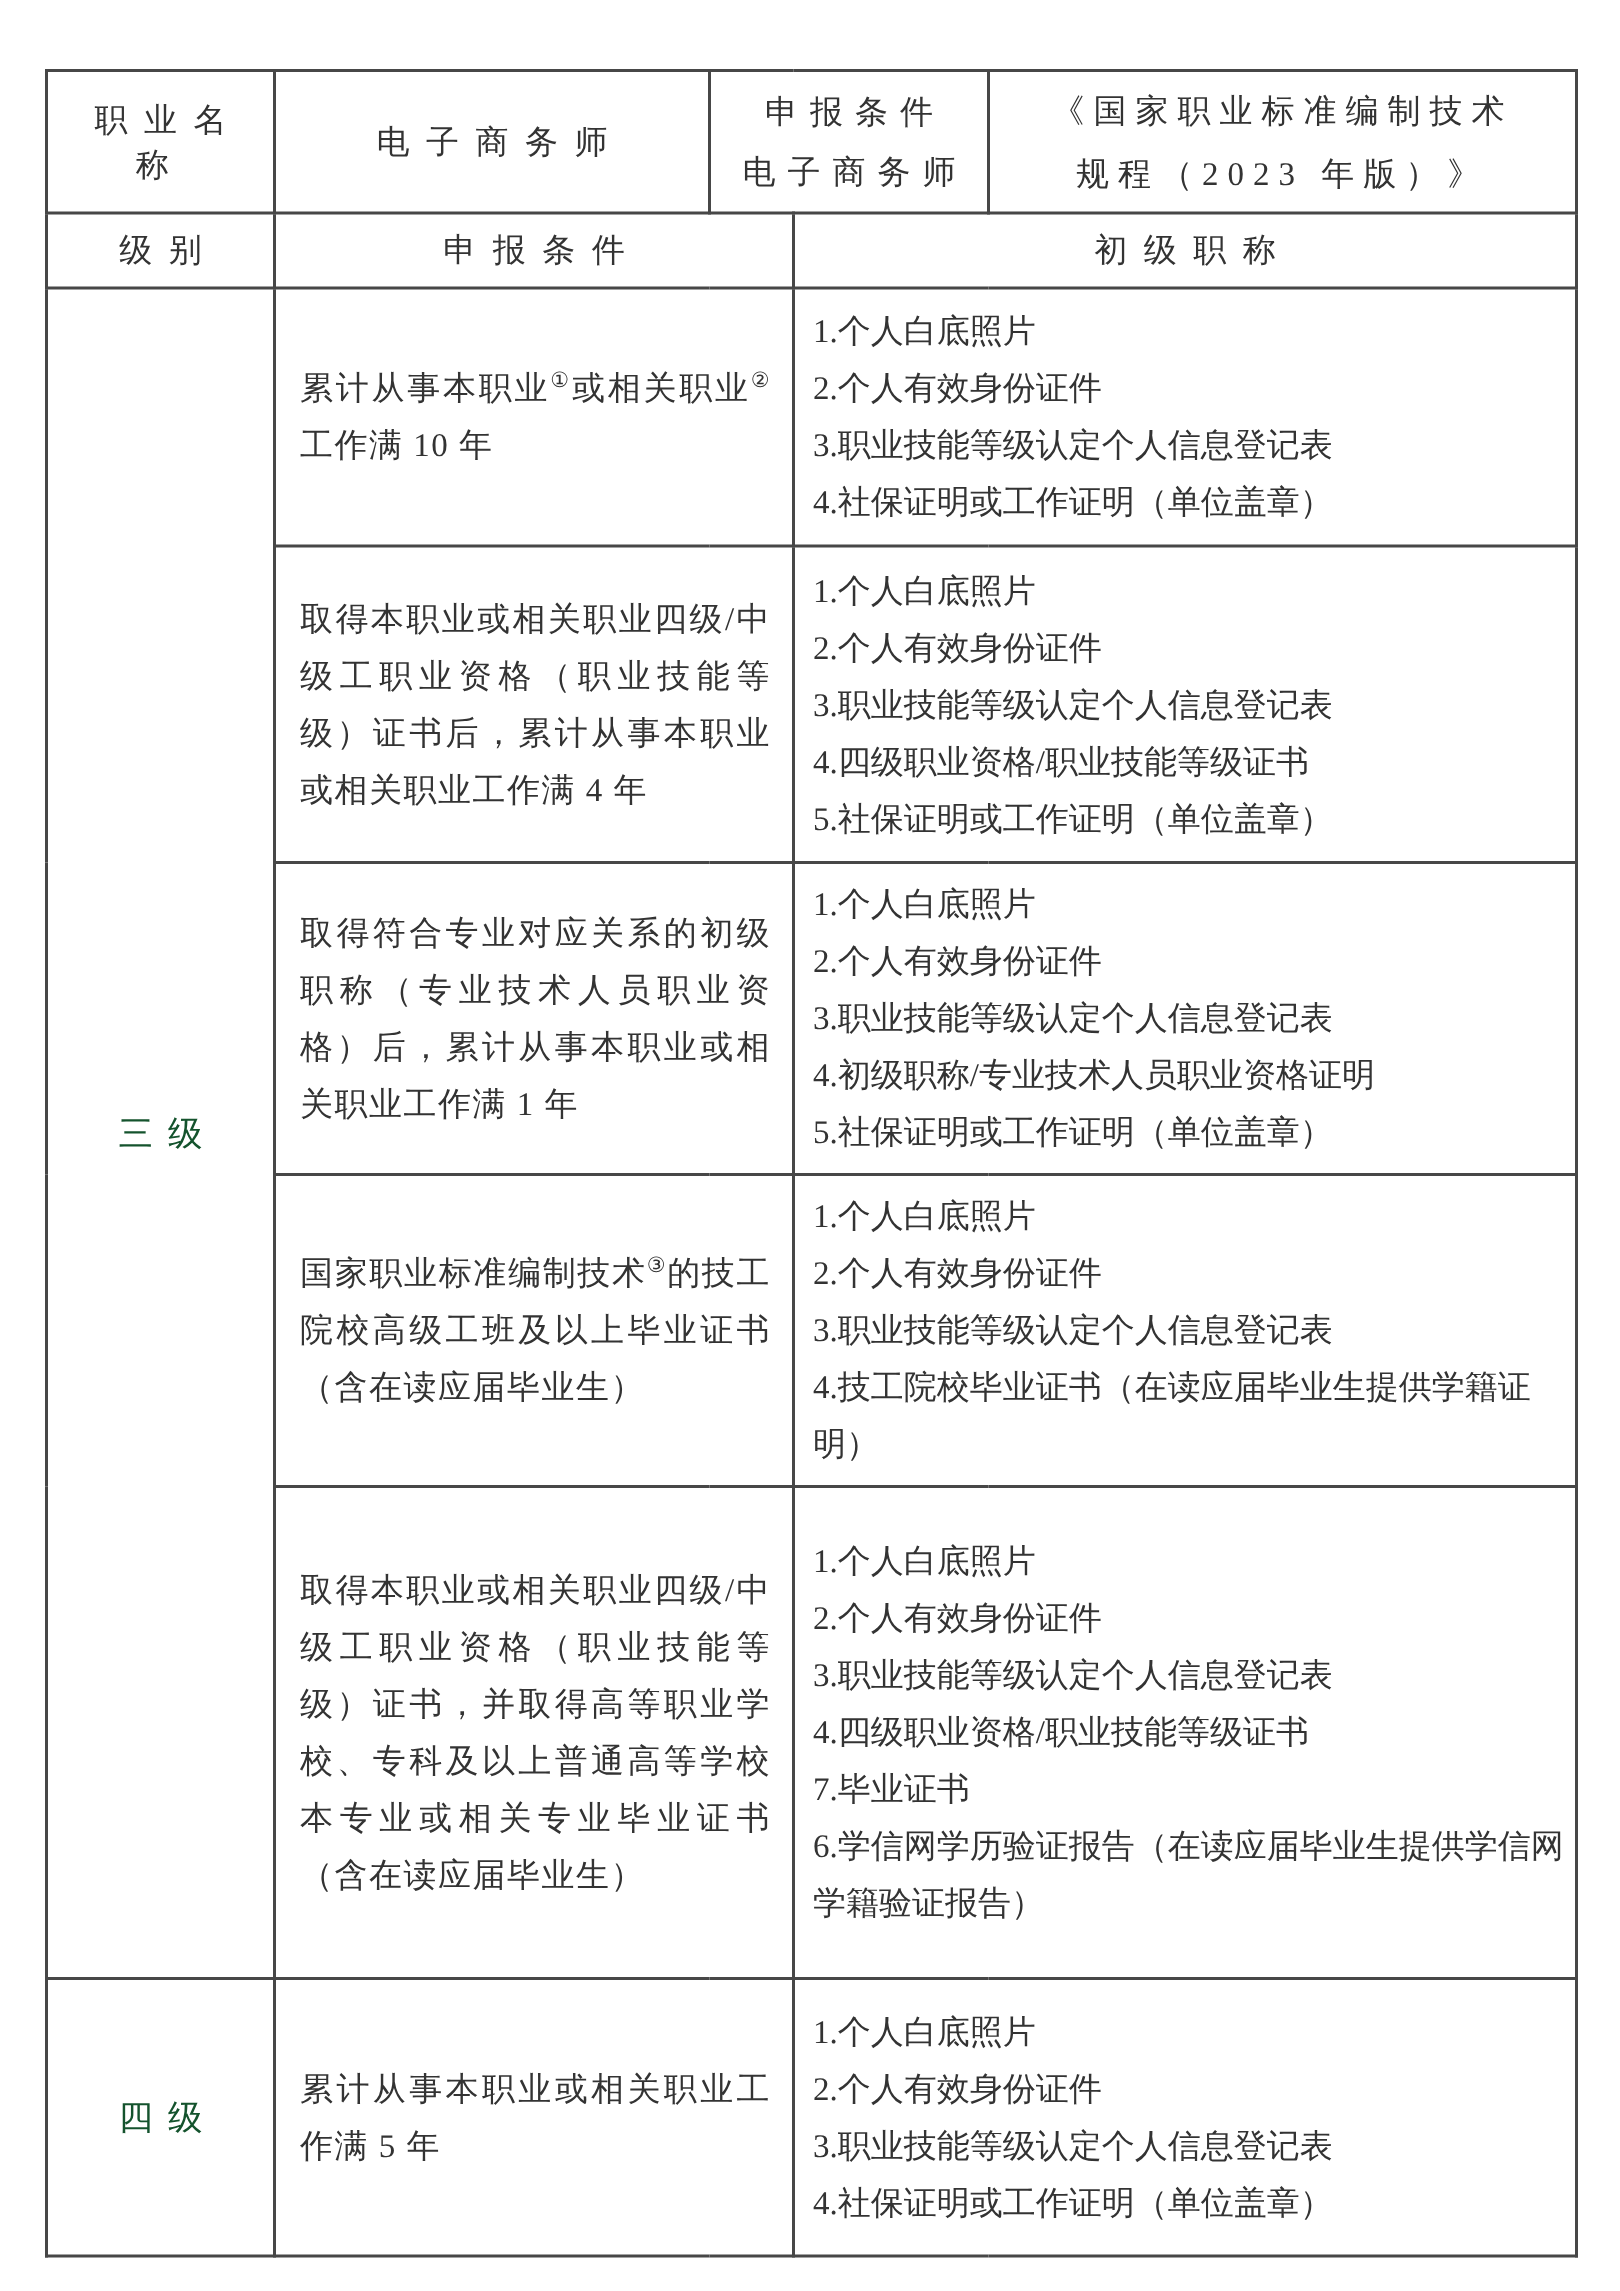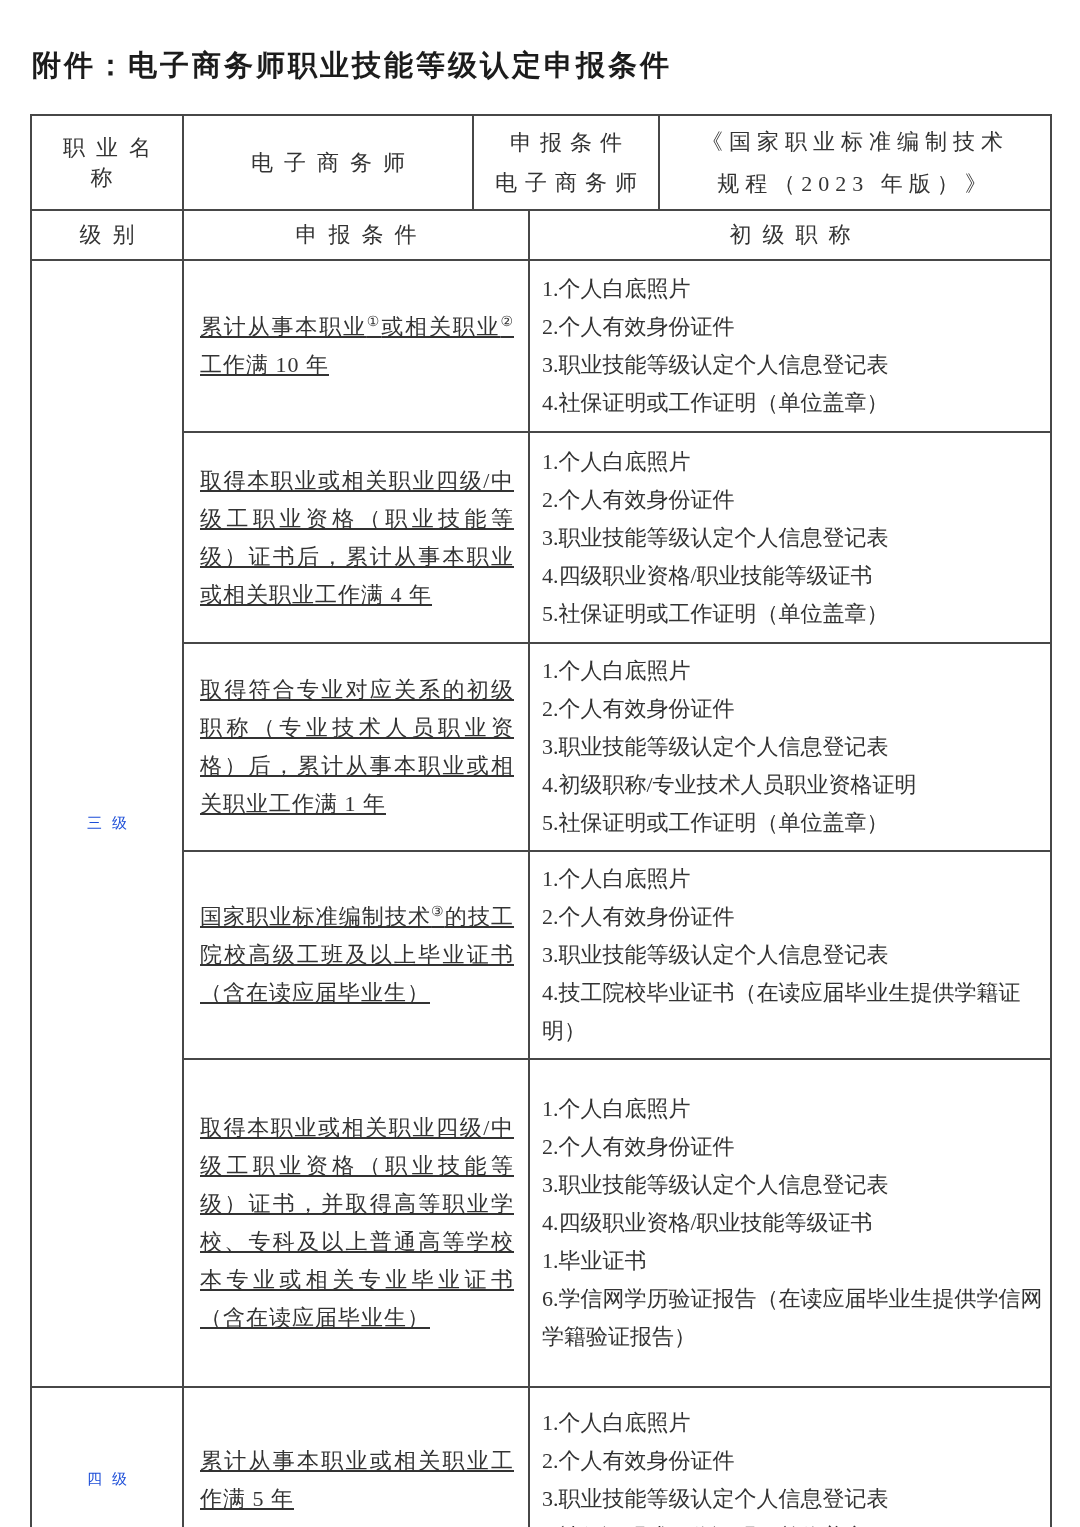--- a/index.html
+++ b/index.html
@@ -65,51 +65,49 @@
     text-align: center;
     letter-spacing: 6px;
     line-height: 42px;
     color: #333;
     padding: 4px 2px;
   }
   .level-cell {
     text-align: center;
     letter-spacing: 10px;
     text-indent: 10px;
-    font-size: 15px;
-    color: #1d4ed8;
+    font-size: 23px;
+    color: #14532d;
   }
   .cond {
     text-align: justify;
     line-height: 38px;
     padding: 10px 14px 10px 16px;
     letter-spacing: 1px;
     color: #333;
-    text-decoration: underline;
   }
   .mats {
     line-height: 38px;
     padding: 8px 6px 8px 12px;
     text-align: left;
     color: #333;
     margin-left: 21px;
   }
   .mat-line { white-space: normal; }
   sup {
     font-size: 14px;
     line-height: 0;
     vertical-align: super;
   }
 </style>
 </head>
 <body>
 
 <div class="page">
 
-  <h1 class="title">附件：电子商务师职业技能等级认定申报条件</h1>
 
   <table class="main">
     <colgroup>
       <col style="width:152px">
       <col style="width:290px">
       <col style="width:56px">
       <col style="width:130px">
       <col style="width:392px">
     </colgroup>
 
@@ -186,21 +184,21 @@
 
     <tr class="r7">
       <td colspan="2" class="cond">
         <span>取得本职业或相关职业四级/中级工职业资格（职业技能等级）证书，并取得高等职业学校、专科及以上普通高等学校本专业或相关专业毕业证书（含在读应届毕业生）</span>
       </td>
       <td colspan="2" class="mats">
         <div class="mat-line">1.个人白底照片</div>
         <div class="mat-line">2.个人有效身份证件</div>
         <div class="mat-line">3.职业技能等级认定个人信息登记表</div>
         <div class="mat-line">4.四级职业资格/职业技能等级证书</div>
-        <div class="mat-line">1.毕业证书</div>
+        <div class="mat-line">7.毕业证书</div>
         <div class="mat-line">6.学信网学历验证报告（在读应届毕业生提供学信网学籍验证报告）</div>
       </td>
     </tr>
 
     <tr class="r8">
       <td class="level-cell">四级</td>
       <td colspan="2" class="cond">
         <span>累计从事本职业或相关职业工作满 5 年</span>
       </td>
       <td colspan="2" class="mats">

